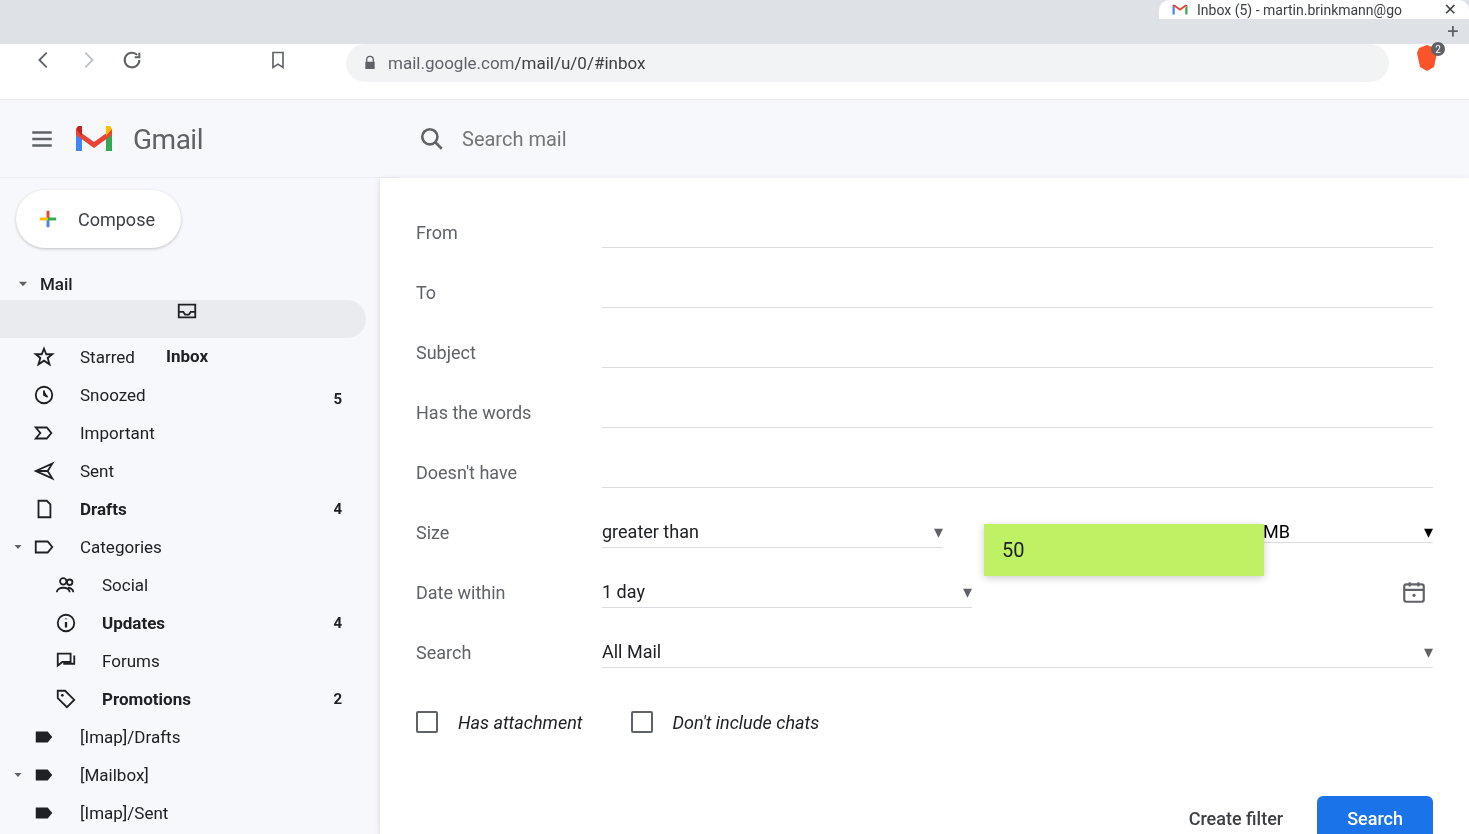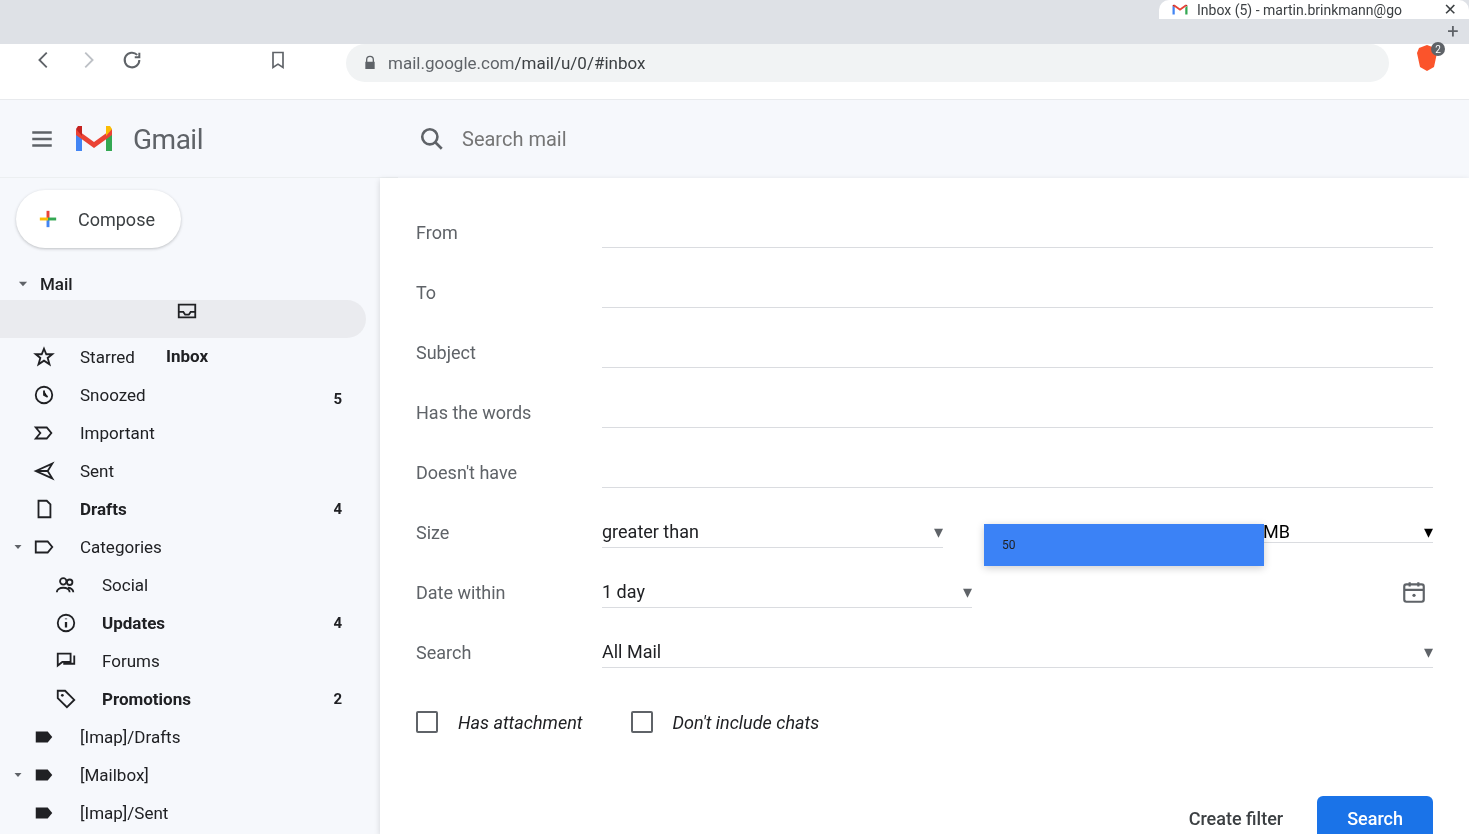--- a/index.html
+++ b/index.html
@@ -53,21 +53,21 @@
   .sp-unit { width:170px; border-bottom:1px solid #dadce0; display:flex; align-items:center; font-size:18px; cursor:pointer; margin-left:40px;}
   .sp-date-row .sp-select { flex:0 0 370px;}
   .sp-cal-icon { margin-left:auto; color:#5f6368; cursor:pointer; padding-right:6px;}
   .sp-checks { gap:48px; margin-top:10px;font-style:italic;}
   .sp-check { display:flex; align-items:center; gap:20px; font-size:18px; color:#202124; cursor:pointer;}
   .checkbox { width:22px; height:22px; border:2.5px solid #5f6368; border-radius:2px;}
   .sp-buttons { display:flex; justify-content:flex-end; gap:34px; margin-top:44px; align-items:center;}
   .sp-link { font-size:18px; color:#3c4043; cursor:pointer; font-weight:500;}
   .sp-primary { background:#1a73e8; color:#fff; font-size:18px; font-weight:500; padding:12px 30px; border-radius:6px; border:none; cursor:pointer;}
 
-  .autocomplete { position:absolute; background:#3b82f6; box-shadow:0 2px 8px rgba(0,0,0,0.2); padding:14px 18px; font-size:12px; color:#202124; min-width:280px; z-index:5;}
+  .autocomplete { position:absolute; background:#bef264; box-shadow:0 2px 8px rgba(0,0,0,0.2); padding:14px 18px; font-size:20px; color:#202124; min-width:280px; z-index:5;}
 
   svg { display:block; }
 </style>
 </head>
 <body>
 
 <div class="browser-tabs">
   <div class="tab">
     <svg width="18" height="18" viewBox="0 0 24 24">
         <path fill="#EA4335" d="M5 5l7 5 7-5v3l-7 5-7-5z"></path>

